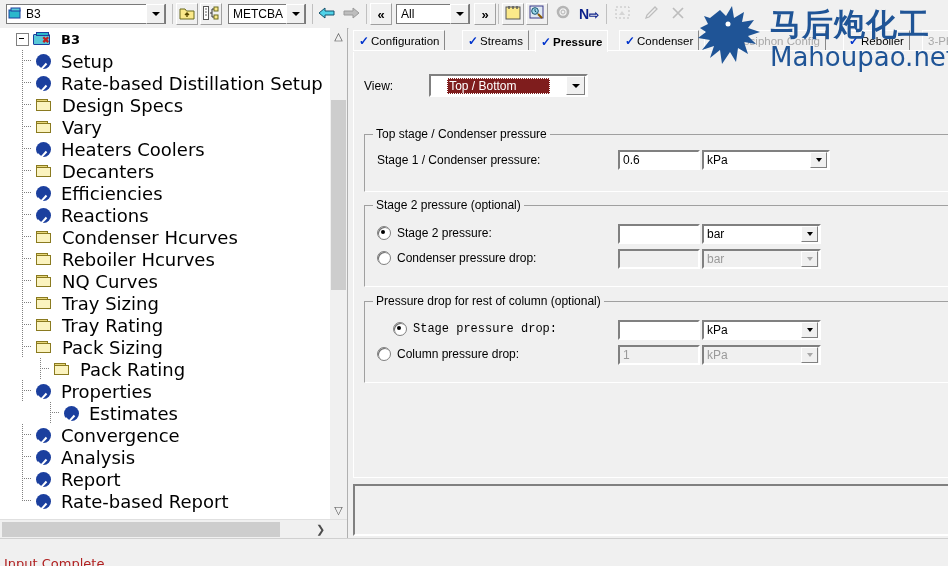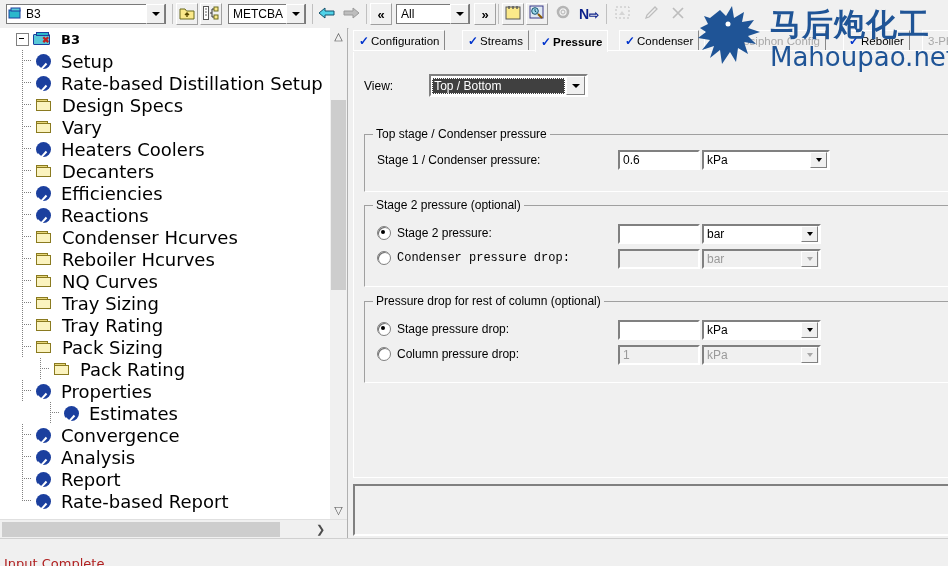--- a/index.html
+++ b/index.html
@@ -93,22 +93,22 @@
   .tab.dis{color:#a8a8a8;}
   .tabline{position:absolute;left:4px;right:0;top:22px;height:1px;background:#fff;}
 
   .panel{position:absolute;left:4px;top:24px;right:-20px;bottom:60px;background:#f0f0f0;
          border:1px solid #fff;border-top:none;box-sizing:border-box;}
 
   .viewrow{position:absolute;left:10px;top:22px;display:flex;align-items:center;}
   .viewlab{font-size:12px;margin-right:36px;}
   .vcombo{width:155px;height:19px;border:2px solid;border-color:#808080 #fff #fff #808080;
           background:#fff;display:flex;align-items:center;box-sizing:content-box;position:relative;}
-  .vcombo .sel{flex:1;background:#404040;color:#fff;font-size:12px;padding:1px 2px;
-               margin:1px;outline:1px dotted #fff;outline-offset:-1px;white-space:nowrap;overflow:hidden;}
+  .vcombo .sel{flex:1;background:#7f1d1d;color:#fff;font-size:12px;padding:1px 2px;
+               margin:16px;outline:1px dotted #fff;outline-offset:-1px;white-space:nowrap;overflow:hidden;}
   .vcombo .ar{width:17px;height:17px;background:#f0f0f0;margin:1px 1px 1px 0;
               border:1px solid #fff;border-right-color:#808080;border-bottom-color:#808080;
               display:flex;align-items:center;justify-content:center;flex:0 0 auto;}
   .vcombo .ar:after{content:"";border-left:4px solid transparent;border-right:4px solid transparent;
                     border-top:4px solid #000;}
 
   .group{position:absolute;border:1px solid #fff;border-top-color:#a0a0a0;
          border-left-color:#a0a0a0;box-sizing:border-box;}
   .group > .gtitle{position:absolute;left:8px;top:-8px;background:#f0f0f0;padding:0 3px;font-size:12px;}
   .grow{position:absolute;display:flex;align-items:center;}
@@ -621,37 +621,37 @@
           <span class="glab">Stage 2 pressure:</span>
         </div>
         <div class="txtbox" style="position:absolute;left:253px;top:18px;width:82px;">
           <span></span>
         </div>
         <div class="unitcombo" style="position:absolute;left:337px;top:18px;width:119px;">
           <span class="uval">bar</span>
           <span class="uar"></span>
         </div>
 
-        <div class="grow" style="left:12px;top:45px;font-family:Liberation Mono, monospace;">
+        <div class="grow" style="left:12px;top:45px;">
           <span class="radio off"></span>
           <span class="glab">Condenser pressure drop:</span>
         </div>
         <div class="txtbox dis" style="position:absolute;left:253px;top:43px;width:82px;">
           <span></span>
         </div>
         <div class="unitcombo dis" style="position:absolute;left:337px;top:43px;width:119px;">
           <span class="uval">bar</span>
           <span class="uar"></span>
         </div>
       </div>
 
       <div class="group" style="left:10px;top:249px;right:-6px;height:82px">
         <span class="gtitle">Pressure drop for rest of column (optional)</span>
 
-        <div class="grow" style="left:12px;top:20px;">
+        <div class="grow" style="left:28px;top:20px;font-family:Liberation Mono, monospace;">
           <span class="radio on"></span>
           <span class="glab">Stage pressure drop:</span>
         </div>
         <div class="txtbox" style="position:absolute;left:253px;top:18px;width:82px;">
           <span></span>
         </div>
         <div class="unitcombo" style="position:absolute;left:337px;top:18px;width:119px;">
           <span class="uval">kPa</span>
           <span class="uar"></span>
         </div>

